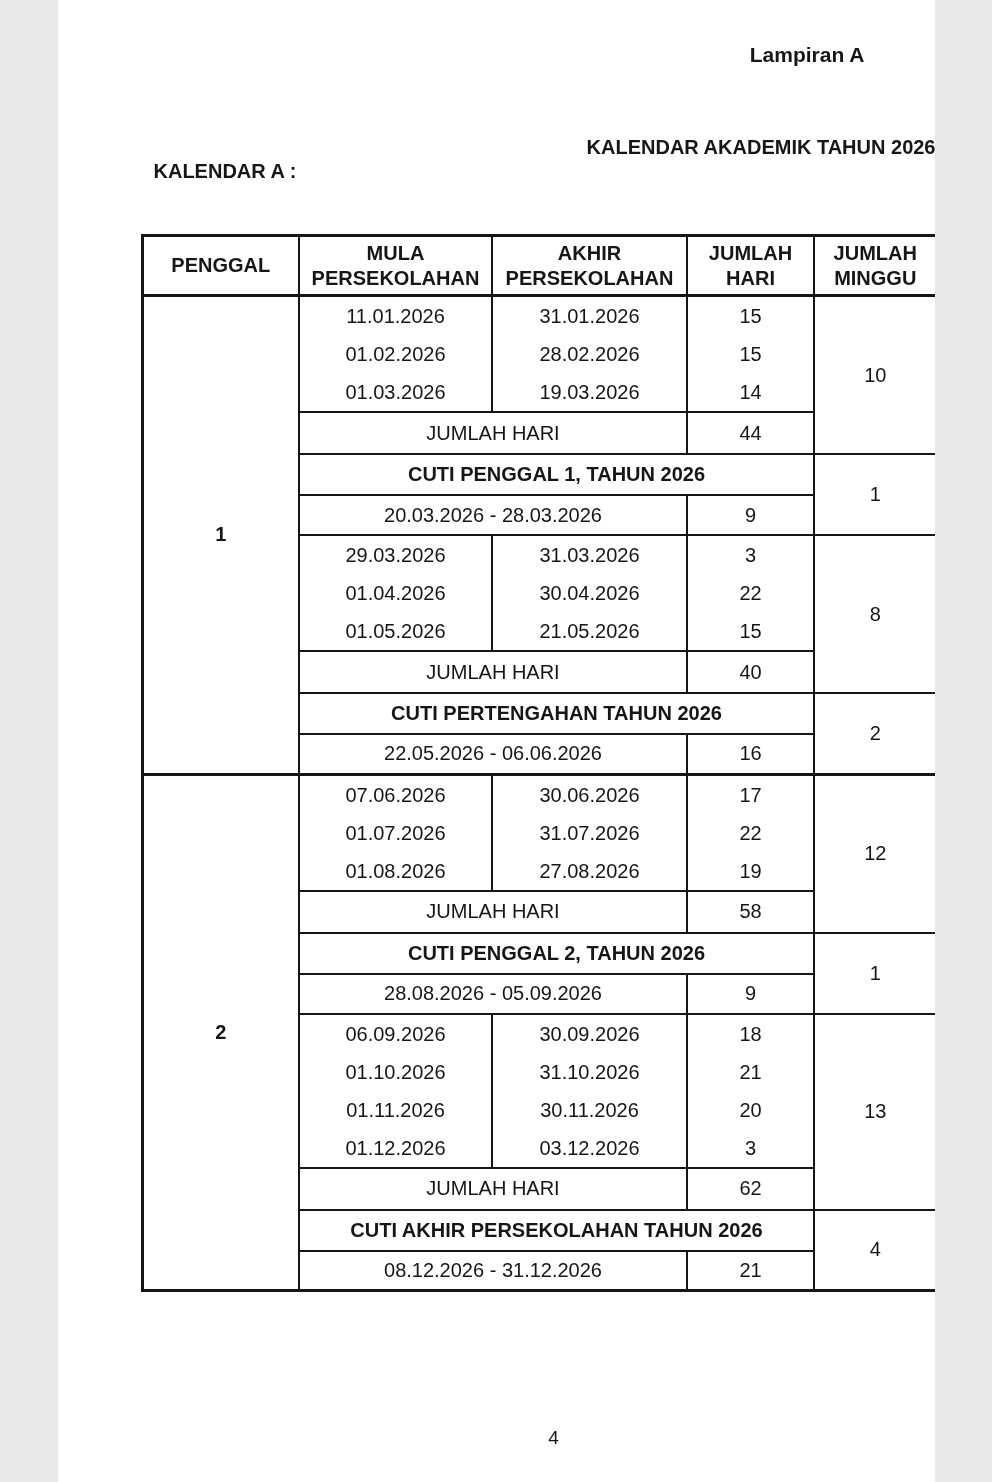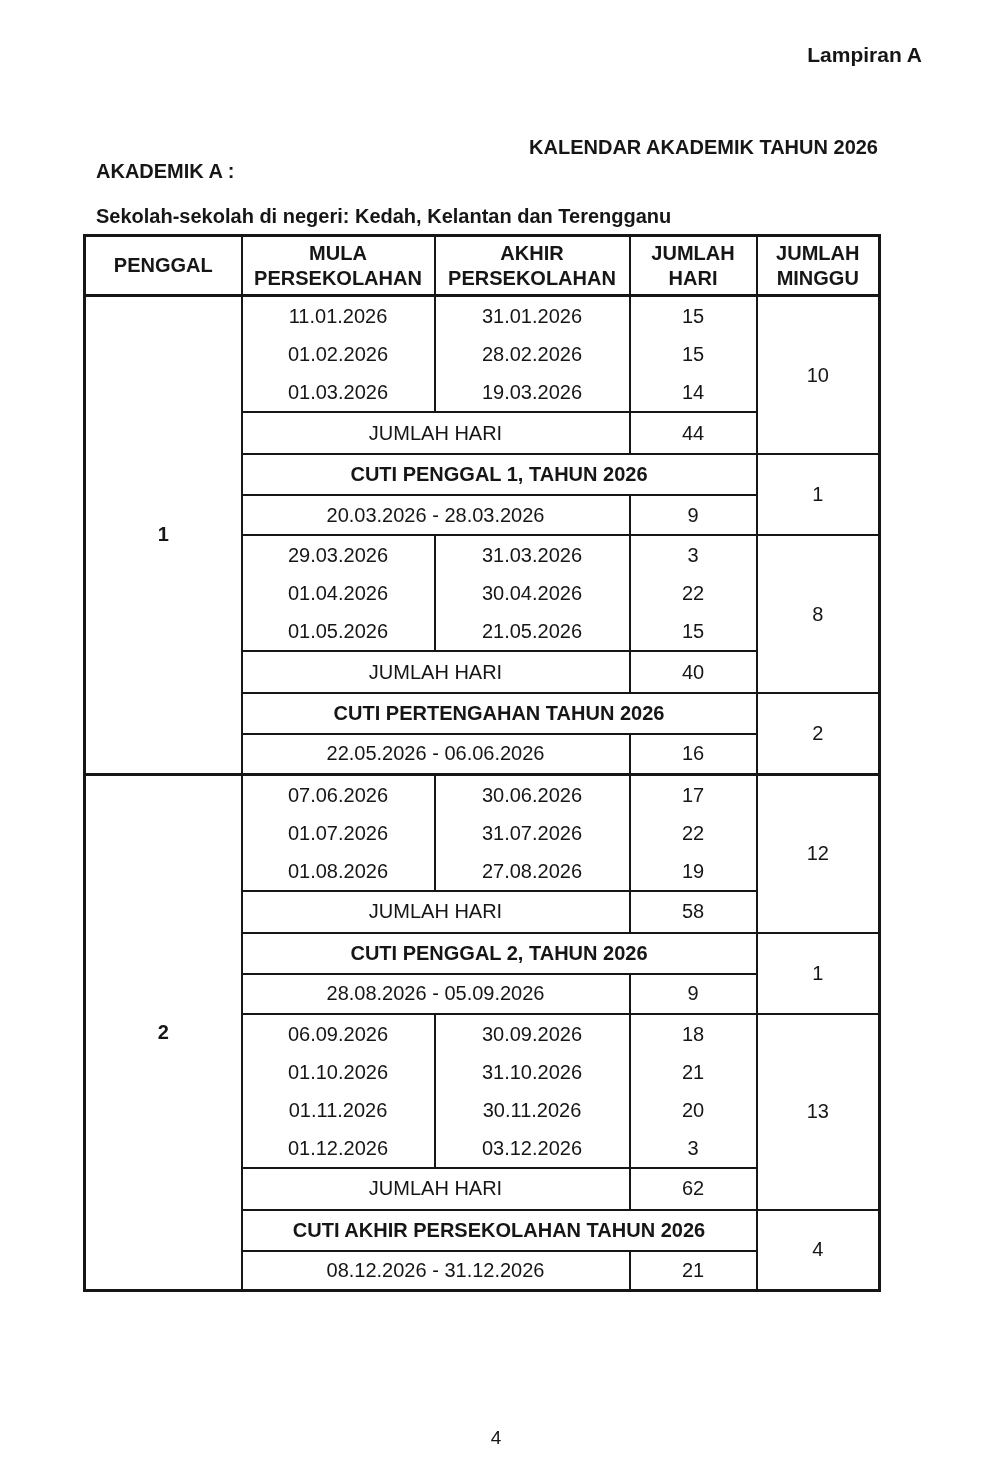--- a/index.html
+++ b/index.html
@@ -1,21 +1,21 @@
 <!DOCTYPE html>
 <html><head>
 <meta charset="utf-8">
 <style>
   * { margin: 0; padding: 0; box-sizing: border-box; }
   html, body { background: #e8e8e8; }
   body { font-family: "Liberation Sans", sans-serif; color: #161616; }
 
   .page {
     position: relative;
-    width: 992px;
+    width: 877px;
     height: 1482px;
     background: #ffffff;
     margin: 0 auto;
     overflow: hidden;
   }
 
   .corner-label {
     position: absolute;
     top: 43px;
     right: 70px;
@@ -105,23 +105,22 @@
 </style>
 </head>
 <body>
 
 <div class="page">
 
   <div class="corner-label">Lampiran A</div>
 
   <div class="doc-title">KALENDAR AKADEMIK TAHUN 2026</div>
 
-  <div class="group-label">AKADEMIK A :</div>
-
-  <div class="subtitle">Sekolah-sekolah di negeri: Kedah, Kelantan dan Terengganu</div>
+  <div class="group-label">KALENDAR A :</div>
+
 
   <div class="table-wrap">
     <table class="cal">
       <colgroup>
         <col style="width:157px">
         <col style="width:193px">
         <col style="width:195px">
         <col style="width:127px">
         <col style="width:123px">
       </colgroup>

